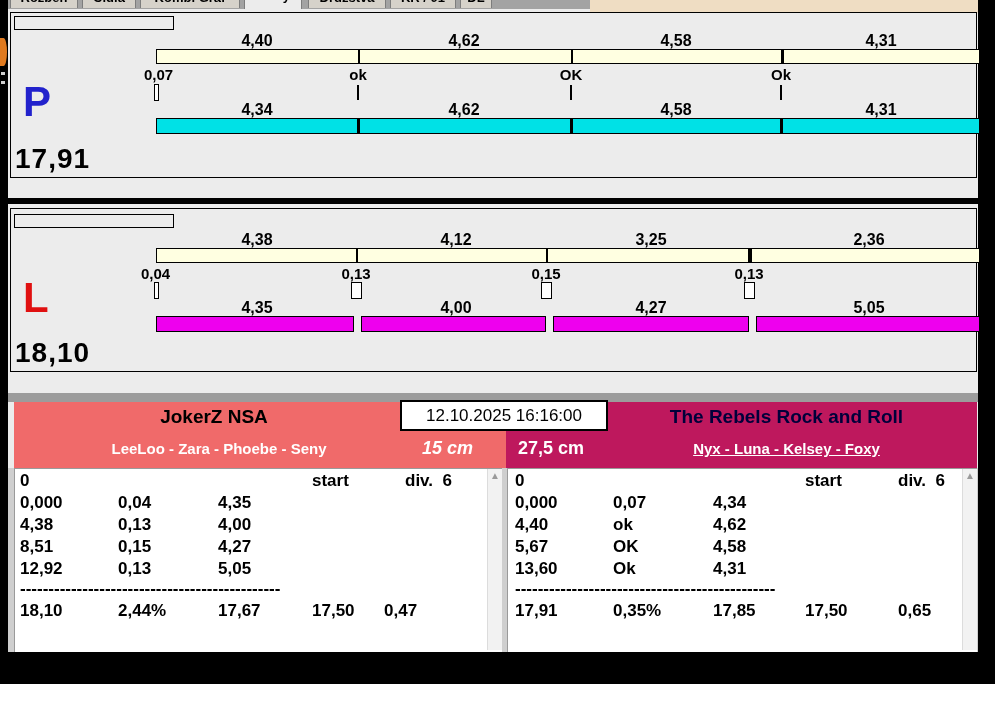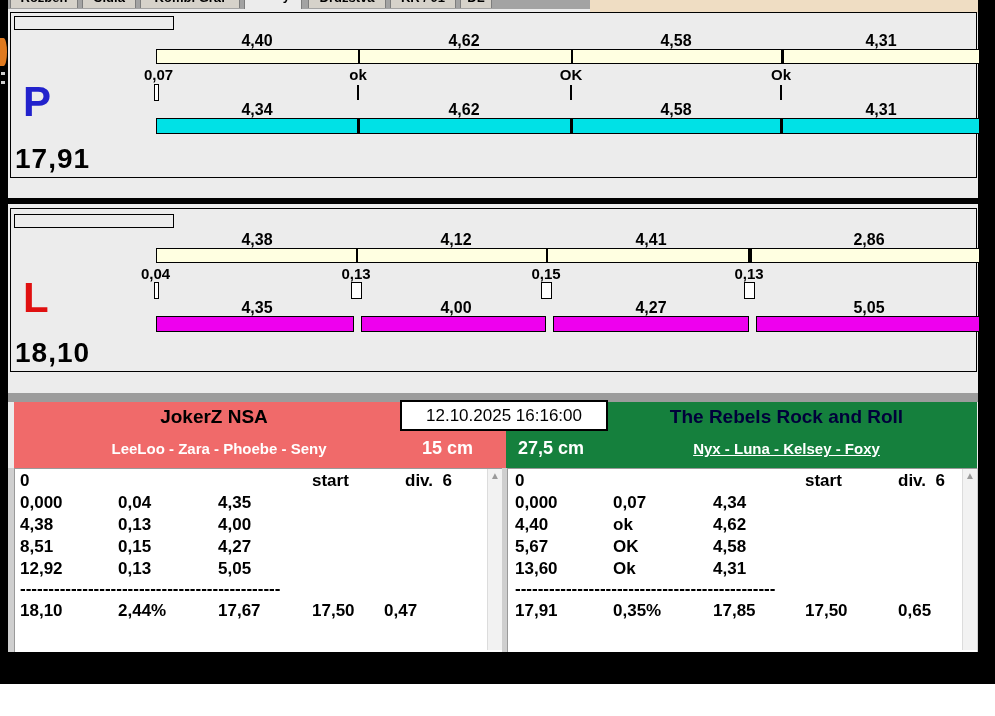--- a/index.html
+++ b/index.html
@@ -132,22 +132,22 @@
   <div class="abs tl" style="left:3px;top:5px;width:160px;height:14px;">
     <div class="cell" style="background:#ee0000;"></div>
     <div class="cell" style="background:#ffff00;"></div>
     <div class="cell" style="background:#ffff00;"></div>
     <div class="cell" style="background:#00cc00;"></div>
   </div>
   <div class="abs lane-letter" style="left:12px;top:68px;color:#e01010;">L</div>
 
   <div class="abs num ctr" style="left:246px;top:22px;">4,38</div>
   <div class="abs num ctr" style="left:445px;top:22px;">4,12</div>
-  <div class="abs num ctr" style="left:640px;top:22px;">4,41</div>
-  <div class="abs num ctr" style="left:858px;top:22px;">2,86</div>
+  <div class="abs num ctr" style="left:640px;top:22px;">3,25</div>
+  <div class="abs num ctr" style="left:858px;top:22px;">2,36</div>
 
   <div class="abs bar bar-ivory" style="left:145px;top:39px;width:824px;height:15px;">
     <div class="abs tick" style="left:199px;top:0;width:2px;height:13px;"></div>
     <div class="abs tick" style="left:389px;top:0;width:2px;height:13px;"></div>
     <div class="abs tick" style="left:591px;top:0;width:4px;height:13px;"></div>
   </div>
 
   <div class="abs mid" style="left:130px;top:56px;">0,04</div>
   <div class="abs mid ctr" style="left:345px;top:56px;">0,13</div>
   <div class="abs mid ctr" style="left:535px;top:56px;">0,15</div>
@@ -168,23 +168,23 @@
   <div class="abs bar" style="left:745px;top:107px;width:224px;height:16px;background:#ee00ee;"></div>
 
   <div class="abs total" style="left:4px;top:128px;">18,10</div>
 </div>
 
 <div class="abs grayband" style="left:8px;top:393px;width:970px;height:9px;"></div>
 
 <div class="abs team" style="left:14px;top:402px;width:492px;height:66px;background:#f06a6a;">
   <div class="abs team-name" style="left:0;top:4px;width:400px;color:#000;">JokerZ NSA</div>
   <div class="abs team-dogs" style="left:0;top:38px;width:410px;">LeeLoo - Zara - Phoebe - Seny</div>
-  <div class="abs team-height" style="left:408px;top:36px;">15 cm</div>
-</div>
-<div class="abs team" style="left:506px;top:402px;width:471px;height:66px;background:#15803d;">
+  <div class="abs team-height" style="left:408px;top:36px;font-style:italic;">15 cm</div>
+</div>
+<div class="abs team" style="left:506px;top:402px;width:471px;height:66px;background:#be185d;">
   <div class="abs team-name" style="left:90px;top:4px;width:381px;color:#00003a;">The Rebels Rock and Roll</div>
   <div class="abs team-dogs" style="left:90px;top:38px;width:381px;text-decoration:underline;">Nyx - Luna - Kelsey - Foxy</div>
   <div class="abs team-height" style="left:12px;top:36px;">27,5 cm</div>
 </div>
 <div class="abs datebox" style="left:400px;top:400px;width:208px;height:31px;">12.10.2025 16:16:00</div>
 
 <div class="abs tablerow-bg" style="left:8px;top:468px;width:970px;height:184px;"></div>
 
 <div class="abs ltable" style="left:14px;top:468px;width:488px;height:184px;">
   <div class="cell" style="left:6px;top:3px;">0</div>

